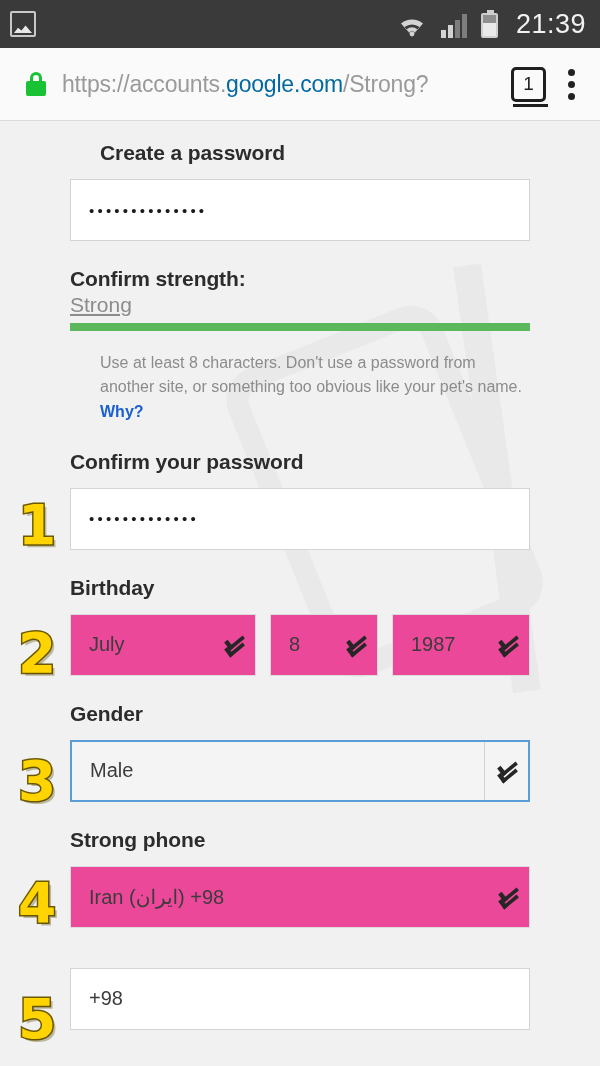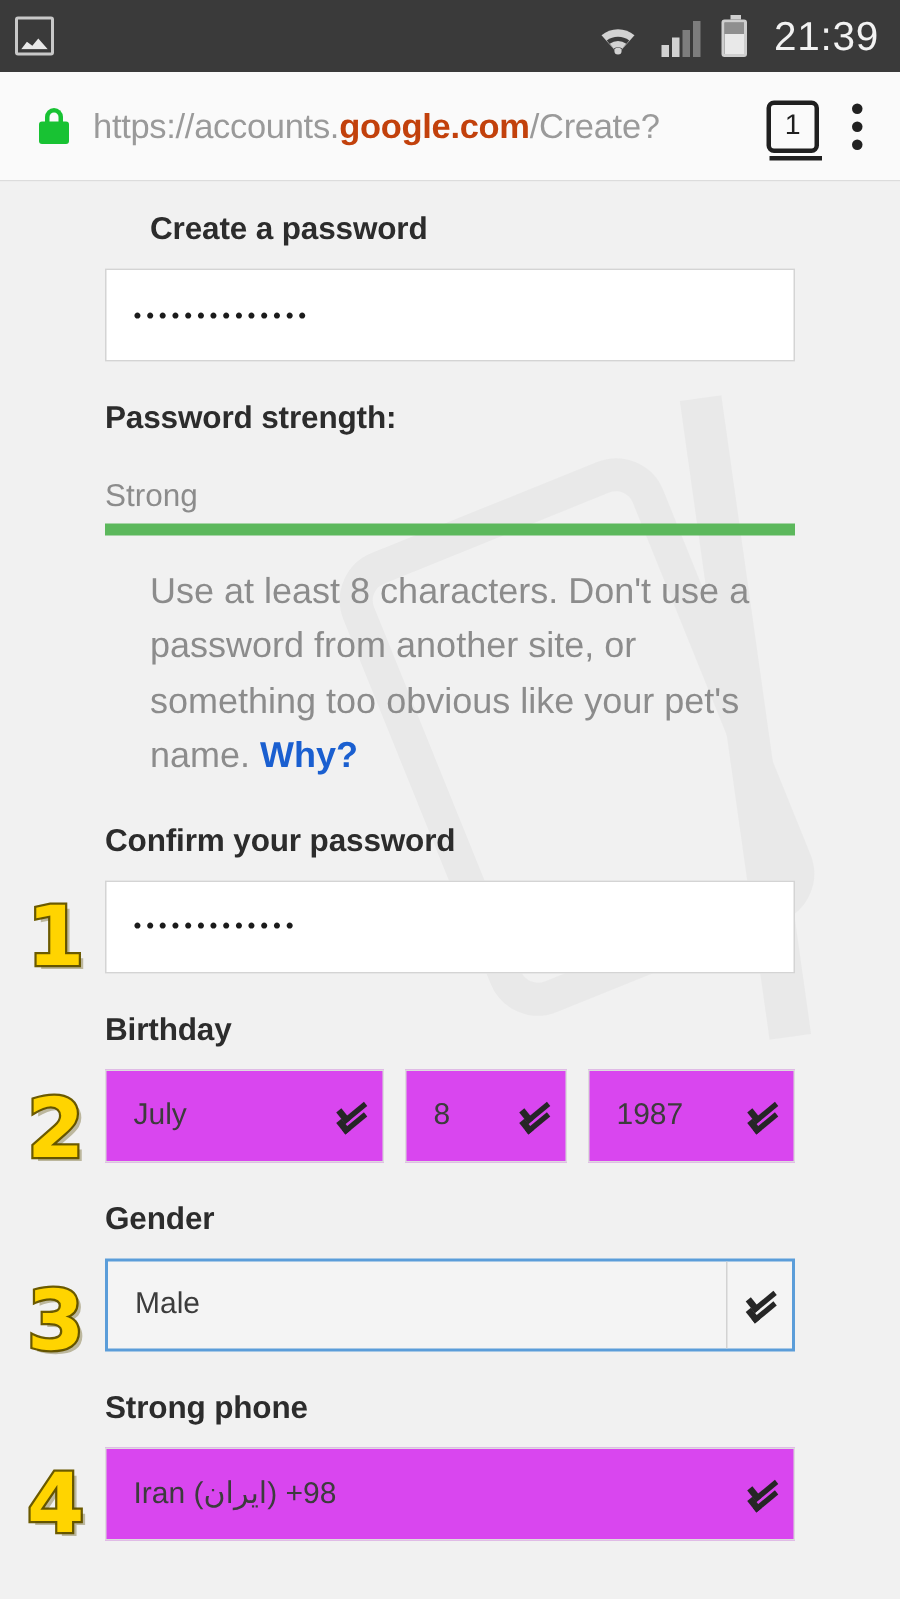--- a/index.html
+++ b/index.html
@@ -101,21 +101,21 @@
     border-radius: 7px 7px 0 0;
   }
   .url-text {
     flex: 1 1 auto;
     font-size: 23px;
     color: #9a9a9a;
     white-space: nowrap;
     overflow: hidden;
     letter-spacing: -0.2px;
   }
-  .url-text .host { color: #c2410c; font-weight: bold; }
+  .url-text .host { color: #0369a1; font-weight: normal; }
   .tab-count {
     flex: 0 0 auto;
     width: 35px; height: 35px;
     border: 3px solid #1f1f1f;
     border-radius: 5px;
     display: flex;
     align-items: center;
     justify-content: center;
     font-size: 19px;
     color: #1f1f1f;
@@ -207,33 +207,33 @@
     font-size: 21px;
     color: #8c8c8c;
   }
   .strength-bar {
     height: 8px;
     background: #5cb85c;
     width: 100%;
   }
 
   .helper {
-    font-size: 24px;
+    font-size: 16px;
     color: #8c8c8c;
     line-height: 1.52;
   }
   .helper a {
     color: #1a5fd0;
     text-decoration: none;
     font-weight: bold;
   }
 
   
   .select {
-    background: #d946ef;
+    background: #ec4899;
     border: 1px solid #dcdcdc;
     height: 62px;
     display: flex;
     align-items: center;
     padding: 0 0 0 18px;
     font-size: 20px;
     color: #3c3c3c;
     position: relative;
   }
   .select .val { flex: 1 1 auto; white-space: nowrap; overflow: hidden; }
@@ -285,21 +285,21 @@
     line-height: 1;
     font-family: "DejaVu Sans", sans-serif;
     -webkit-text-stroke: 3px #6b5a00;
     paint-order: stroke fill;
     text-shadow: 3px 3px 0 rgba(90,75,0,0.35);
     z-index: 5;
   }
 
   .mt-label { margin-top: 26px; }
   .mt-6 { margin-top: 6px; }
-  .mt-10 { margin-top: 28px; }
+  .mt-10 { margin-top: 2px; text-decoration: underline; }
   .mt-14 { margin-top: 14px; }
   .mt-20 { margin-top: 20px; margin-left: 30px; }
 </style>
 </head>
 <body>
 
 <div class="status-bar">
   <div class="status-left">
     <span class="gallery-icon"></span>
   </div>
@@ -323,21 +323,21 @@
     <span class="clock">21:39</span>
   </div>
 </div>
 
 <div class="url-bar">
   <span class="lock-icon">
     <span class="shackle"></span>
       <span class="body"></span>
   </span>
   <div class="url-text">
-    <span>https://accounts.</span><span class="host">google.com</span><span>/Create?</span>
+    <span>https://accounts.</span><span class="host">google.com</span><span>/Strong?</span>
   </div>
   <div class="tab-count">
     <span>1</span>
   </div>
   <div class="menu-dots">
     <i></i>
       <i></i>
       <i></i>
   </div>
 </div>
@@ -349,21 +349,21 @@
       <span class="wm-bar"></span>
   </div>
 
   <div class="form">
 
     <div class="label mt-20">Create a password</div>
     <div class="field mt-14">
       <span class="dots">••••••••••••••</span>
     </div>
 
-    <div class="label mt-label">Password strength:</div>
+    <div class="label mt-label">Confirm strength:</div>
     <div class="strength-label mt-10">Strong</div>
     <div class="strength-bar mt-6" style="background: rgb(92, 184, 92); width: 100%;"></div>
 
     <div class="helper mt-20">
       <span>Use at least 8 characters. Don't use a password from another site, or something too obvious like your pet's name. </span><a href="#">Why?</a>
     </div>
 
     <div class="label mt-label">Confirm your password</div>
     <div style="position:relative">
       <span class="badge" style="top:10px; left:-52px;">1</span>

